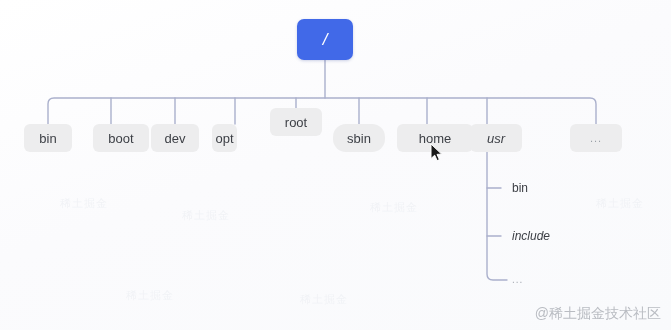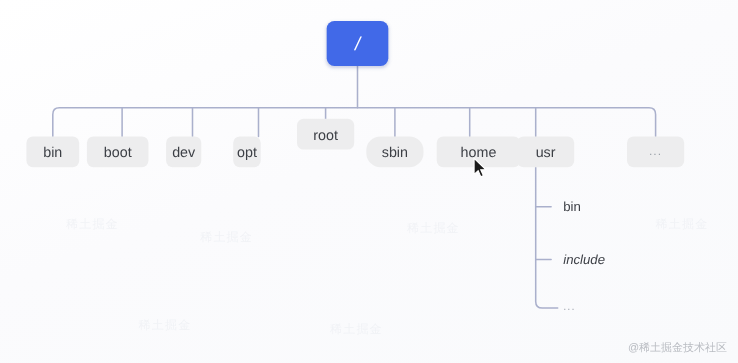--- a/index.html
+++ b/index.html
@@ -103,21 +103,21 @@
     height: 19px;
     pointer-events: none;
   }
 
   
   .corner-wm {
     position: absolute;
     right: 10px;
     bottom: 7px;
     color: #b9bcc2;
-    font-size: 10px;
+    font-size: 14px;
     white-space: nowrap;
     user-select: none;
     text-align: right;
   }
 </style>
 </head>
 <body>
 
 <div id="canvas">
 
@@ -146,27 +146,27 @@
       <path d="M487,152 L487,274 Q487,280 493,280 L507,280"></path>
 
       <path d="M487,188 L501,188"></path>
       <path d="M487,236 L501,236"></path>
     </g>
   </svg>
 
   <div class="root-node">/</div>
 
   <div class="node" style="left:24px;  top:124px; width:48px;">bin</div>
-  <div class="node" style="left:79px;  top:124px; width:56px;">boot</div>
-  <div class="node" style="left:151px; top:124px; width:32px;">dev</div>
+  <div class="node" style="left:93px;  top:124px; width:56px;">boot</div>
+  <div class="node" style="left:151px; top:124px; width:48px;">dev</div>
   <div class="node" style="left:212px; top:124px; width:25px;">opt</div>
   <div class="node" style="left:270px; top:108px; width:52px;">root</div>
   <div class="node" style="left:333px; top:124px; width:52px;border-radius:13px;">sbin</div>
   <div class="node" style="left:397px; top:124px; width:76px;">home</div>
-  <div class="node" style="left:470px; top:124px; width:52px;">usr</div>
+  <div class="node" style="left:470px; top:124px; width:52px;font-style:italic;">usr</div>
   <div class="node ellipsis" style="left:570px; top:124px; width:52px;">...</div>
 
   <div class="subitem" style="left:512px; top:182px;">bin</div>
   <div class="subitem" style="left:512px; top:230px;font-style:italic;">include</div>
   <div class="subitem ellipsis" style="left:512px; top:275px;">...</div>
 
   <svg class="cursor" viewBox="0 0 13 19" xmlns="http://www.w3.org/2000/svg">
     <path d="M1,1 L1,15.5 L4.7,12.2 L7.1,17.6 L9.4,16.6 L7,11.4 L11.6,11.1 Z" fill="#1a1a1a" stroke="#ffffff" stroke-width="1"></path>
   </svg>
 

